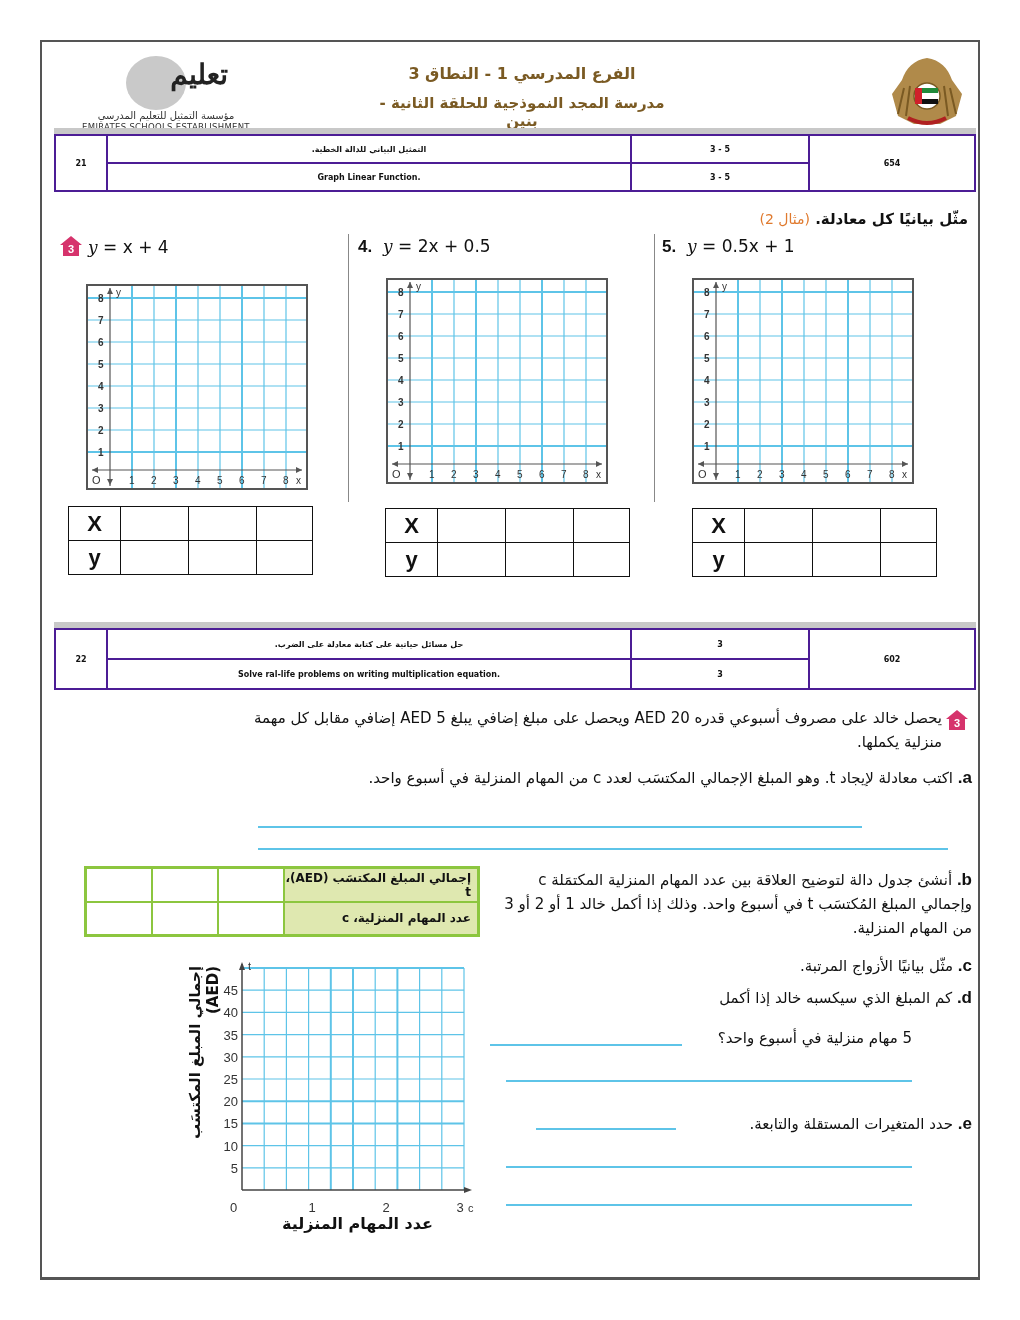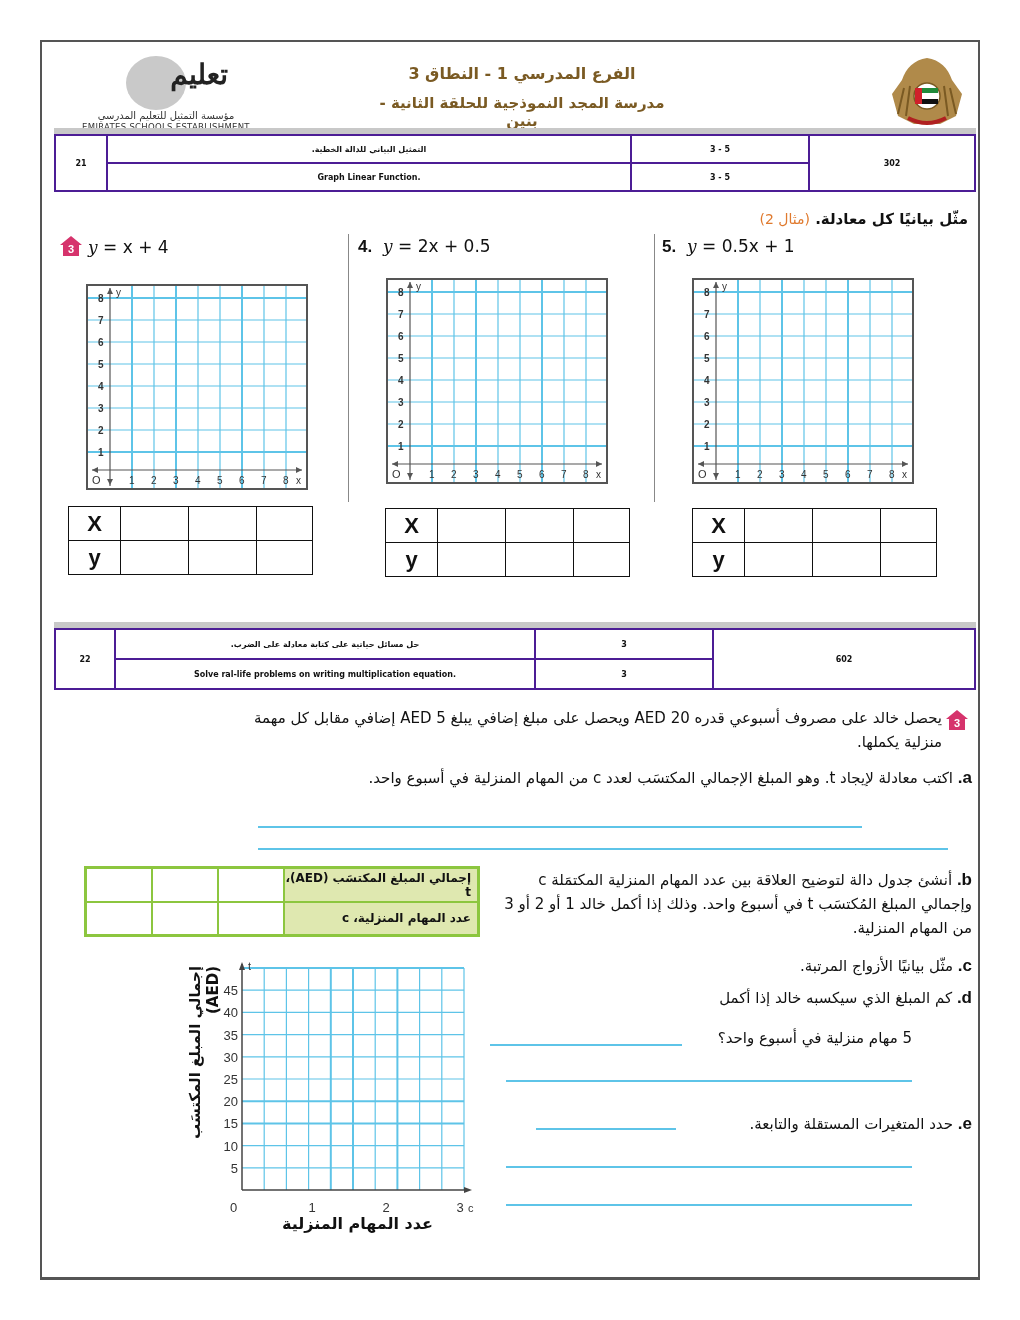--- a/index.html
+++ b/index.html
@@ -66,21 +66,21 @@
     </svg>
   </div>
 
   <div class="obj-band" style="top:86px;"></div>
   <table class="obj-table" style="left:12px;top:92px;width:922px;height:58px;">
     <tbody>
         <tr style="height:28px;">
       <td rowspan="2" style="width:52px;">21</td>
       <td style="width:524px;direction:rtl;">التمثيل البياني للدالة الخطية.</td>
       <td style="width:178px;">3 - 5</td>
-      <td rowspan="2">302</td>
+      <td rowspan="2">654</td>
     </tr>
     <tr>
       <td>Graph Linear Function.</td>
       <td>3 - 5</td>
     </tr>
   </tbody>
     </table>
 
   <div class="instruction">
     <span>مثّل بيانيًا كل معادلة.</span>
@@ -289,22 +289,22 @@
           <td></td>
           <td style="width:56px"></td>
         </tr>
   </tbody>
     </table>
 
   <div class="obj-band" style="top:580px;"></div>
   <table class="obj-table" style="left:12px;top:586px;width:922px;height:62px;">
     <tbody>
         <tr style="height:30px;">
-      <td rowspan="2" style="width:60px;">22</td>
-      <td style="width:420px;direction:rtl;">حل مسائل حياتية على كتابة معادلة على الضرب.</td>
+      <td rowspan="2" style="width:52px;">22</td>
+      <td style="width:524px;direction:rtl;">حل مسائل حياتية على كتابة معادلة على الضرب.</td>
       <td style="width:178px;">3</td>
       <td rowspan="2">602</td>
     </tr>
     <tr>
       <td>Solve ral-life problems on writing multiplication equation.</td>
       <td>3</td>
     </tr>
   </tbody>
     </table>
 

